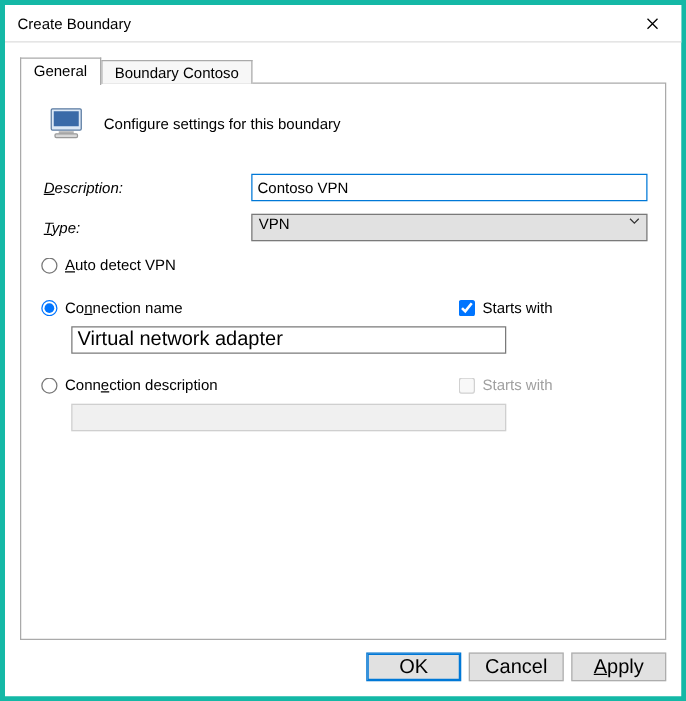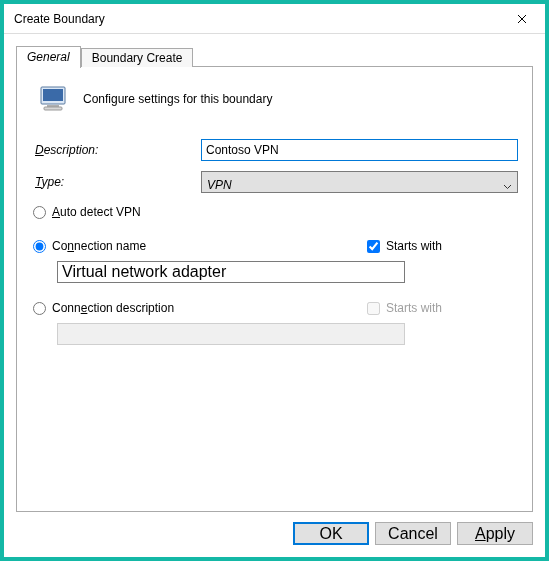--- a/index.html
+++ b/index.html
@@ -65,21 +65,20 @@
     background: #f7f7f7;
     margin-top: 2px;
     height: 19px;
     line-height: 15px;
   }
   .tab.active {
     height: 22px;
     position: relative;
     z-index: 3;
     background: #fff;
-    font-style: italic;
   }
   .tabpanel {
     border: 1px solid #aaa;
     margin-top: -1px;
     flex: 1;
     padding: 10px 14px;
     background: #fff;
     position: relative;
     z-index: 1;
   }
@@ -118,25 +117,24 @@
     font-size: 12px;
     outline: none;
   }
   .focused-input { border: 1px solid #0078d7 !important; }
   .select {
     width: 100%;
     height: 22px;
     border: 1px solid #7a7a7a;
     background: #e1e1e1;
     display: flex;
-    align-items: flex-end;
+    align-items: flex-start;
     justify-content: space-between;
     padding: 0 5px 0 5px;
     cursor: pointer;
-    font-style: italic;
   }
   .select-chevron { font-size: 10px; color: #333; }
   .radio-group { margin: 12px 0 0 2px; }
   .radio-row {
     display: flex;
     align-items: center;
     margin-bottom: 8px;
     gap: 6px;
   }
   .radio-row .radio-label { flex: 0 0 auto; }
@@ -203,21 +201,21 @@
       <svg width="10" height="10" viewBox="0 0 10 10">
           <path d="M1 1 L9 9 M9 1 L1 9" stroke="#000" stroke-width="1" fill="none"></path>
         </svg>
     </div>
   </div>
 
   <div class="content-area">
 
     <div class="tabstrip">
       <div class="tab active">General</div>
-      <div class="tab inactive">Boundary Create</div>
+      <div class="tab inactive">Boundary Contoso</div>
     </div>
 
     <div class="tabpanel">
 
       <div class="intro">
         <div class="intro-icon">
           <svg width="32" height="32" viewBox="0 0 32 32">
             <rect x="4" y="4" width="24" height="17" rx="1" fill="#dce8f6" stroke="#5a7aa0"></rect>
             <rect x="6" y="6" width="20" height="12" fill="#3a6aa8"></rect>
             <rect x="10" y="22" width="12" height="2" fill="#b0b0b0"></rect>

